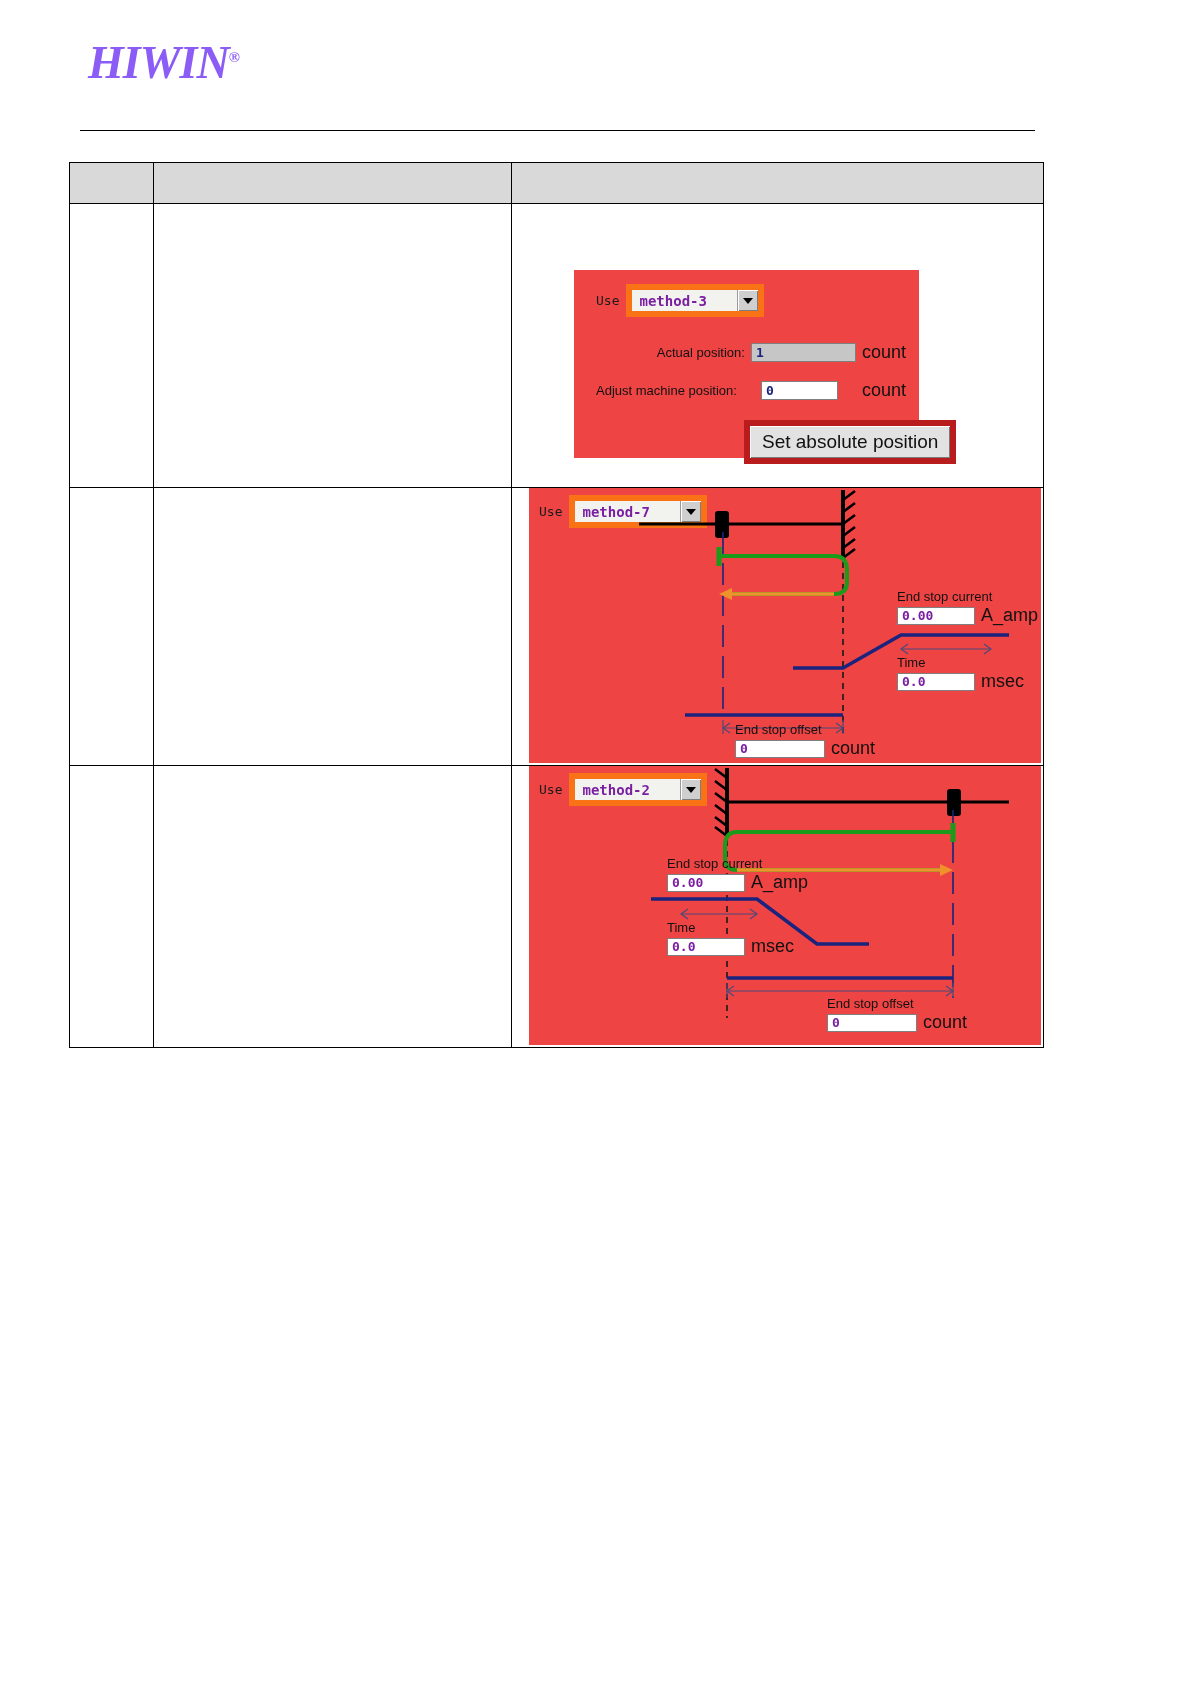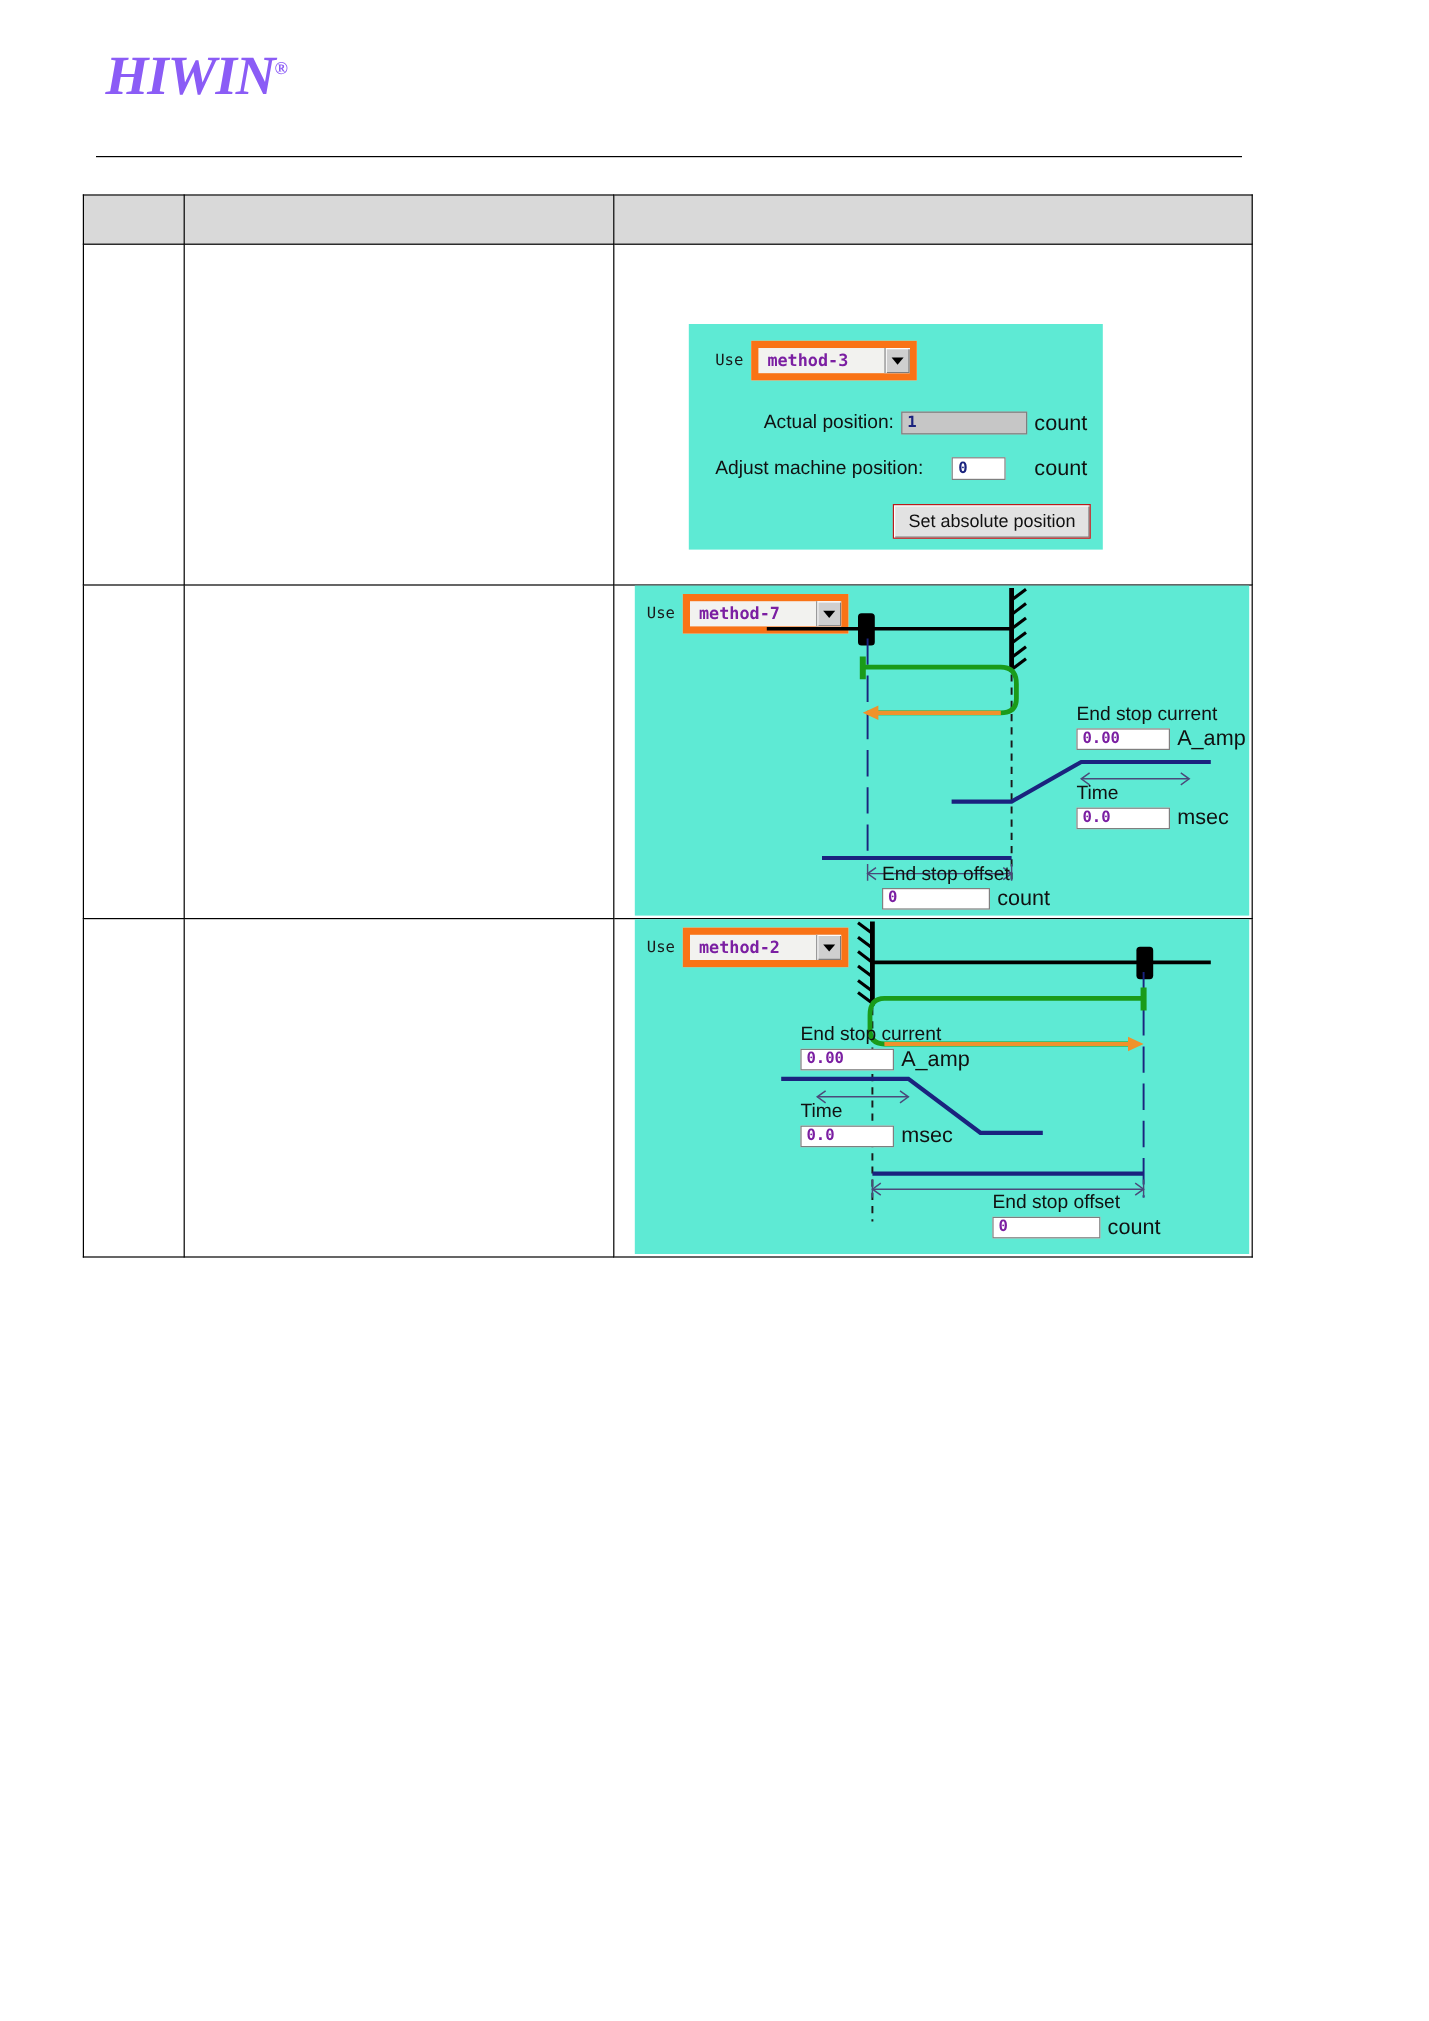--- a/index.html
+++ b/index.html
@@ -32,21 +32,21 @@
     table-layout:fixed;
   }
   .tbl td,.tbl th{border:1px solid #000;padding:0;vertical-align:top;}
   .c1{width:83px;}
   .c2{width:357px;}
   .c3{width:531px;}
   .hdr td{height:40px;background:#d9d9d9;}
 
   
   .dlg{
-    background:#5eead4;
+    background:#ef4444;
     position:relative;
     box-sizing:border-box;
   }
   .use-row{position:absolute;display:flex;align-items:center;gap:7px;}
   .use-lbl{
     font-family:"DejaVu Sans Mono","Liberation Mono",monospace;
     font-size:13px;color:#1a1a1a;
   }
   .combo{
     display:flex;align-items:stretch;
@@ -74,27 +74,27 @@
   
   .fbox{
     font-family:"DejaVu Sans Mono","Liberation Mono",monospace;
     font-size:13px;font-weight:bold;color:#1a237e;
     background:#ffffff;border:1px solid #7f7f7f;
     padding:1px 4px;box-sizing:border-box;
     display:flex;align-items:center;
   }
   .fbox.ro{background:#c6c6c6;}
   .fbox.purple{color:#7b1fa2;}
-  .flabel{font-size:16px;color:#111;white-space:nowrap;}
+  .flabel{font-size:13px;color:#111;white-space:nowrap;}
   .funit{font-size:18px;color:#111;white-space:nowrap;}
 
   .btn{
-    background:#e2e2e2;border:1px solid #b91c1c;
+    background:#e2e2e2;border:6px solid #b91c1c;
     box-shadow:inset 1px 1px 0 #ffffff, inset -1px -1px 0 #7a7a7a;
-    font-size:15px;color:#111;
+    font-size:19px;color:#111;
     padding:5px 12px;white-space:nowrap;
     display:inline-flex;align-items:center;justify-content:center;
   }
 
   .abs{position:absolute;}
   svg{display:block;}
 </style>
 </head>
 <body>
 

